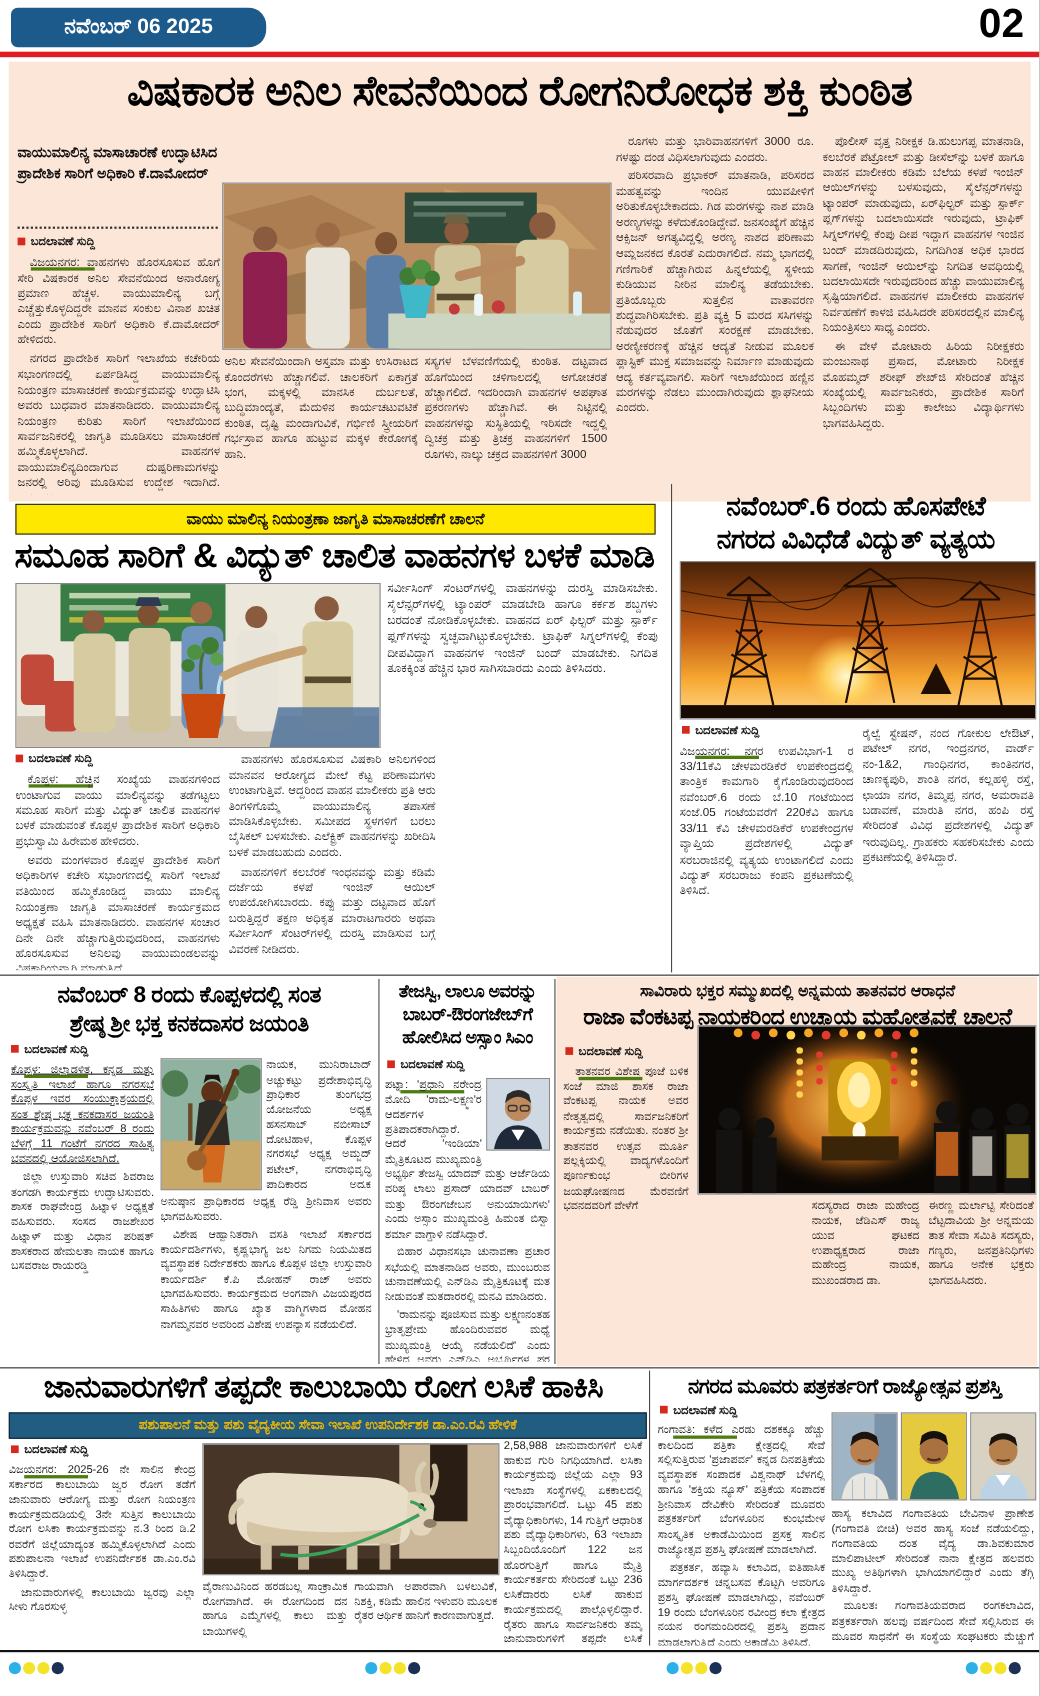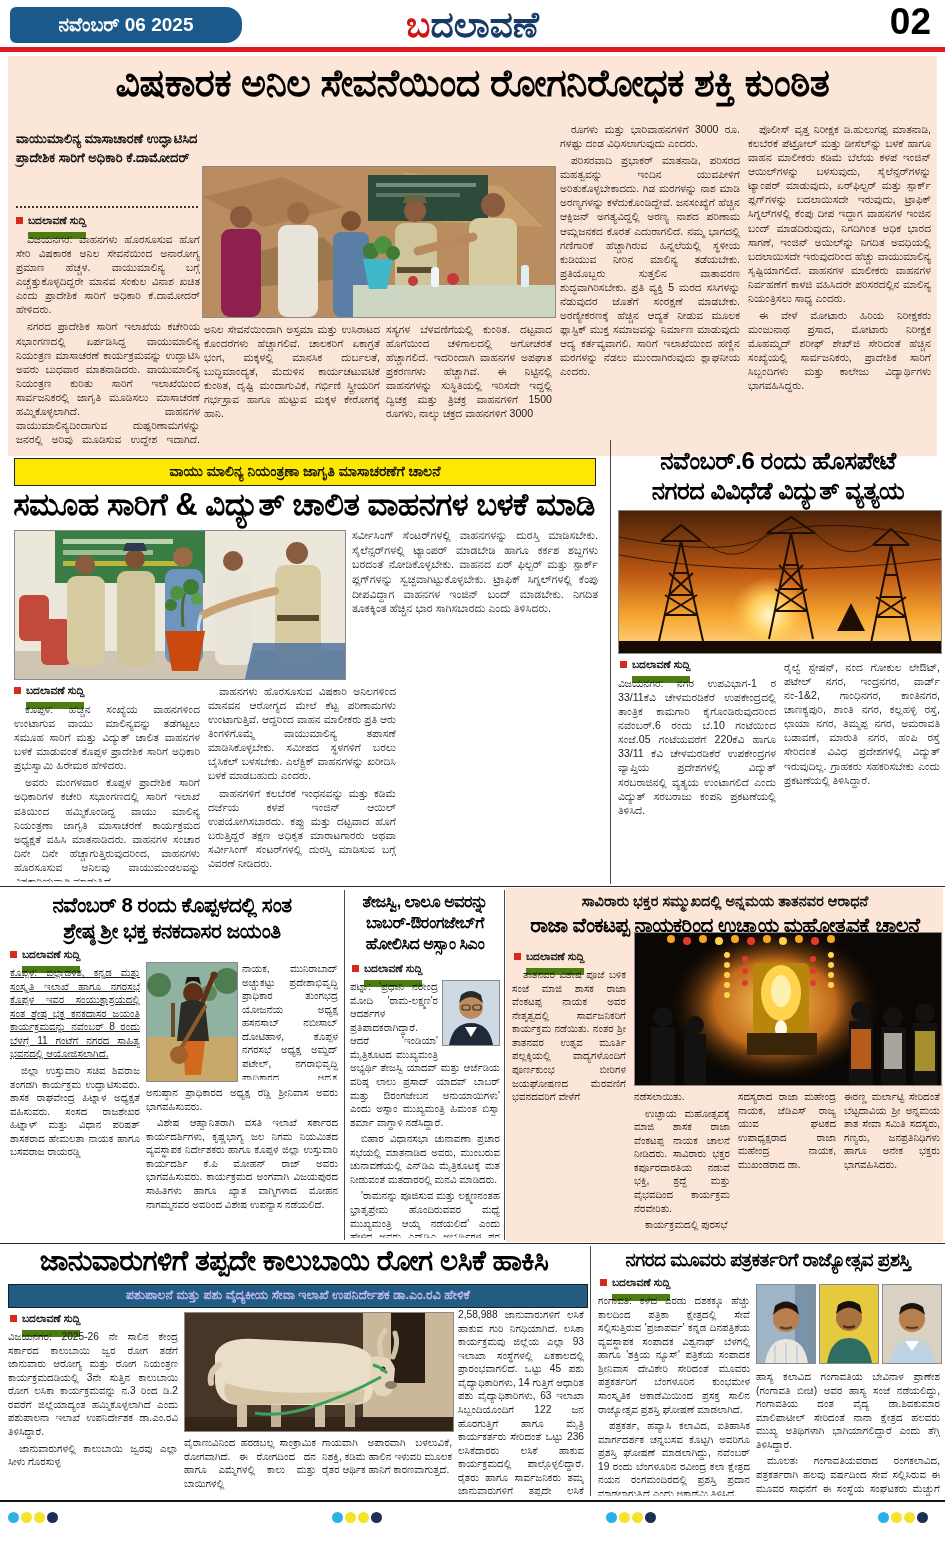--- a/index.html
+++ b/index.html
@@ -4,38 +4,35 @@
 <style>
   html,body{margin:0;padding:0;background:#9a9a9a;}
   .sheet{position:relative;width:945px;height:1542px;margin:0 auto;background:#ffffff;
          font-family:"Liberation Sans","DejaVu Sans",sans-serif;overflow:hidden;}
   .abs{position:absolute;}
   .headline{font-weight:800;color:#000;text-align:center;letter-spacing:-0.5px;}
   .bodytxt{font-size:10.6px;line-height:1.33;text-align:justify;color:#1b1b1b;overflow:hidden;}
   .bodytxt p{margin:0 0 3px;text-indent:11px;}
   .byline{font-size:10.5px;font-weight:700;color:#111;white-space:nowrap;}
   .byline .sq{display:inline-block;width:7px;height:7px;background:#d42b1e;margin-right:5px;}
-  .byline .bt{border-bottom:7px solid #4d7c0f;padding-bottom:6px;}
+  .byline .bt{border-bottom:3px solid #4d7c0f;padding-bottom:17px;}
   .photo{border:1px solid #8a8a8a;overflow:hidden;background:#ddd;}
   .vr{background:#4a4a4a;width:1px;}
   .hrule{background:#2a2a2a;}
   .kicker{font-weight:700;color:#0d0d0d;}
   .dot{width:11px;height:11px;border-radius:50%;display:inline-block;margin-right:2px;vertical-align:middle;}
   svg{display:block;}
 </style>
 </head>
 <body>
 
 <div class="sheet">
 
   <div class="abs" style="left:0;top:0;width:945px;height:56px;">
     <div class="abs" style="left:10px;top:7px;width:232px;height:36px;background:#1c5a8c;border-radius:6px 16px 16px 6px;color:#fff;font-weight:700;font-size:19px;line-height:36px;text-align:center;"><span>ನವೆಂಬರ್ 06 2025</span></div>
-    <div class="abs" style="left:0;right:0;top:4px;text-align:center;font-size:36px;font-weight:800;">
-      <span style="color:#d41217;">ಬ</span><span style="color:#173a66;">ದಲಾವಣೆ</span>
-    </div>
     <div class="abs" style="right:14px;top:1px;font-size:37px;font-weight:800;color:#000;">02</div>
   </div>
   <div class="abs" style="left:0;top:47px;width:945px;height:5px;background:#e01b22;"></div>
 
   <div class="abs" style="left:8px;top:56px;width:929px;height:400px;background:#fce6d8;"></div>
   <div class="abs headline" style="left:14px;top:62px;width:917px;font-size:38px;line-height:1.15;">ವಿಷಕಾರಕ ಅನಿಲ ಸೇವನೆಯಿಂದ ರೋಗನಿರೋಧಕ ಶಕ್ತಿ ಕುಂಠಿತ</div>
   <div class="abs kicker" style="left:16px;top:130px;width:184px;font-size:13px;line-height:1.45;">ವಾಯುಮಾಲಿನ್ಯ ಮಾಸಾಚಾರಣೆ ಉದ್ಘಾಟಿಸಿದ ಪ್ರಾದೇಶಿಕ ಸಾರಿಗೆ ಅಧಿಕಾರಿ ಕೆ.ದಾಮೋದರ್</div>
   <div class="abs" style="left:16px;top:206px;width:182px;border-top:2px dotted #333;"></div>
   <div class="abs byline" style="left:16px;top:214px;">
     <span class="sq"></span><span class="bt">ಬದಲಾವಣೆ ಸುದ್ದಿ</span>
@@ -326,36 +323,31 @@
         <circle cx="258" cy="84" r="10"></circle>
           <rect x="246" y="94" width="25" height="58"></rect>
         <circle cx="290" cy="80" r="10"></circle>
           <rect x="278" y="90" width="24" height="62"></rect>
       </g>
       <rect x="216" y="96" width="20" height="40" fill="#d2691e" opacity="0.85"></rect>
       <rect x="280" y="98" width="20" height="40" fill="#c9b037" opacity="0.8"></rect>
       <rect x="249" y="100" width="18" height="36" fill="#e8e4da" opacity="0.7"></rect>
     </svg>
   </div>
-  <div class="abs bodytxt" style="left:634px;top:1090px;width:96px;height:148px;font-size:10.2px;">
-    <p style="text-indent:0;">ನಡೆಸಲಾಯಿತು.</p>
-    <p>ಉಚ್ಛಾಯ ಮಹೋತ್ಸವಕ್ಕೆ ಮಾಜಿ ಶಾಸಕ ರಾಜಾ ವೆಂಕಟಪ್ಪ ನಾಯಕ ಚಾಲನೆ ನೀಡಿದರು. ಸಾವಿರಾರು ಭಕ್ತರ ಕರ್ಪೂರದಾರತಿಯ ನಡುವೆ ಭಕ್ತಿ, ಶ್ರದ್ಧೆ ಮತ್ತು ವೈಭವದಿಂದ ಕಾರ್ಯಕ್ರಮ ನೆರವೇರಿತು.</p>
-    <p>ಕಾರ್ಯಕ್ರಮದಲ್ಲಿ ಪುರಸಭೆ</p>
-  </div>
   <div class="abs bodytxt" style="left:738px;top:1090px;width:98px;height:148px;font-size:10.2px;">
     <p style="text-indent:0;">ಸದಸ್ಯರಾದ ರಾಜಾ ಮಹೇಂದ್ರ ನಾಯಕ, ಜೆಡಿಎಸ್ ರಾಜ್ಯ ಯುವ ಘಟಕದ ಉಪಾಧ್ಯಕ್ಷರಾದ ರಾಜಾ ಮಹೇಂದ್ರ ನಾಯಕ, ಮುಖಂಡರಾದ ಡಾ.</p>
   </div>
   <div class="abs bodytxt" style="left:844px;top:1090px;width:96px;height:148px;font-size:10.2px;">
     <p style="text-indent:0;">ಈರಣ್ಣ ಮರ್ಲಾಟ್ಟಿ ಸೇರಿದಂತೆ ಬೆಟ್ಟದಾವಿಯ ಶ್ರೀ ಅನ್ನಮಯ ತಾತ ಸೇವಾ ಸಮಿತಿ ಸದಸ್ಯರು, ಗಣ್ಯರು, ಜನಪ್ರತಿನಿಧಿಗಳು ಹಾಗೂ ಅನೇಕ ಭಕ್ತರು ಭಾಗವಹಿಸಿದರು.</p>
   </div>
 
   <div class="abs hrule" style="left:0;top:1243px;width:945px;height:1px;"></div>
 
   <div class="abs headline" style="left:4px;top:1246px;width:580px;font-size:28px;line-height:1.1;">ಜಾನುವಾರುಗಳಿಗೆ ತಪ್ಪದೇ ಕಾಲುಬಾಯಿ ರೋಗ ಲಸಿಕೆ ಹಾಕಿಸಿ</div>
-  <div class="abs" style="left:8px;top:1284px;width:578px;height:22px;background:#205d80;border:1px solid #123;color:#c4b5fd;font-weight:700;font-size:12.5px;line-height:21px;text-align:center;">
+  <div class="abs" style="left:8px;top:1284px;width:578px;height:22px;background:#205d80;border:1px solid #123;color:#eab308;font-weight:700;font-size:12.5px;line-height:21px;text-align:center;">
     <span>ಪಶುಪಾಲನೆ ಮತ್ತು ಪಶು ವೈದ್ಯಕೀಯ ಸೇವಾ ಇಲಾಖೆ ಉಪನಿರ್ದೇಶಕ ಡಾ.ಎಂ.ರವಿ ಹೇಳಿಕೆ</span>
   </div>
   <div class="abs byline" style="left:10px;top:1312px;">
     <span class="sq"></span><span class="bt">ಬದಲಾವಣೆ ಸುದ್ದಿ</span>
   </div>
   <div class="abs bodytxt" style="left:8px;top:1330px;width:170px;height:166px;font-size:10.2px;">
     <p style="text-indent:0;">ವಿಜಯನಗರ: 2025-26 ನೇ ಸಾಲಿನ ಕೇಂದ್ರ ಸರ್ಕಾರದ ಕಾಲುಬಾಯಿ ಜ್ವರ ರೋಗ ತಡೆಗೆ ಜಾನುವಾರು ಆರೋಗ್ಯ ಮತ್ತು ರೋಗ ನಿಯಂತ್ರಣ ಕಾರ್ಯಕ್ರಮದಡಿಯಲ್ಲಿ 3ನೇ ಸುತ್ತಿನ ಕಾಲುಬಾಯಿ ರೋಗ ಲಸಿಕಾ ಕಾರ್ಯಕ್ರಮವನ್ನು ನ.3 ರಿಂದ ಡಿ.2 ರವರೆಗೆ ಜಿಲ್ಲೆಯಾದ್ಯಂತ ಹಮ್ಮಿಕೊಳ್ಳಲಾಗಿದೆ ಎಂದು ಪಶುಪಾಲನಾ ಇಲಾಖೆ ಉಪನಿರ್ದೇಶಕ ಡಾ.ಎಂ.ರವಿ ತಿಳಿಸಿದ್ದಾರೆ.</p>
     <p>ಜಾನುವಾರುಗಳಲ್ಲಿ ಕಾಲುಬಾಯಿ ಜ್ವರವು ಎಲ್ಲಾ ಸೀಳು ಗೊರಸುಳ್ಳ</p>
   </div>
   <div class="abs photo" style="left:184px;top:1312px;width:268px;height:118px;">

